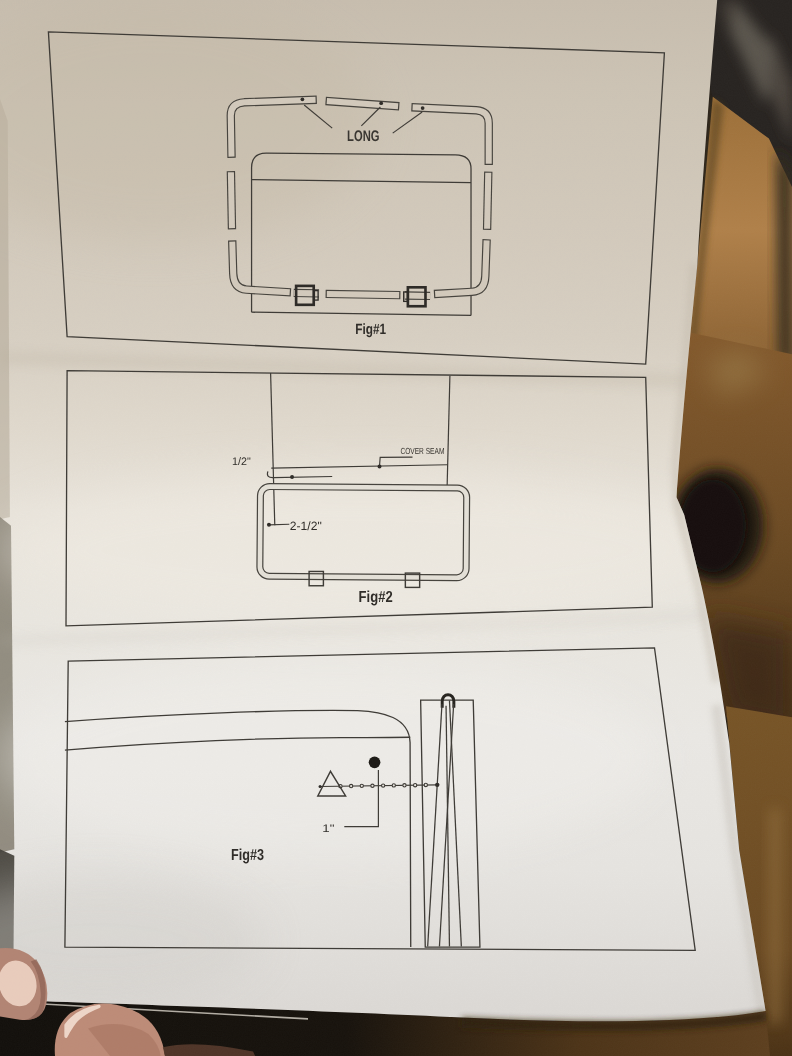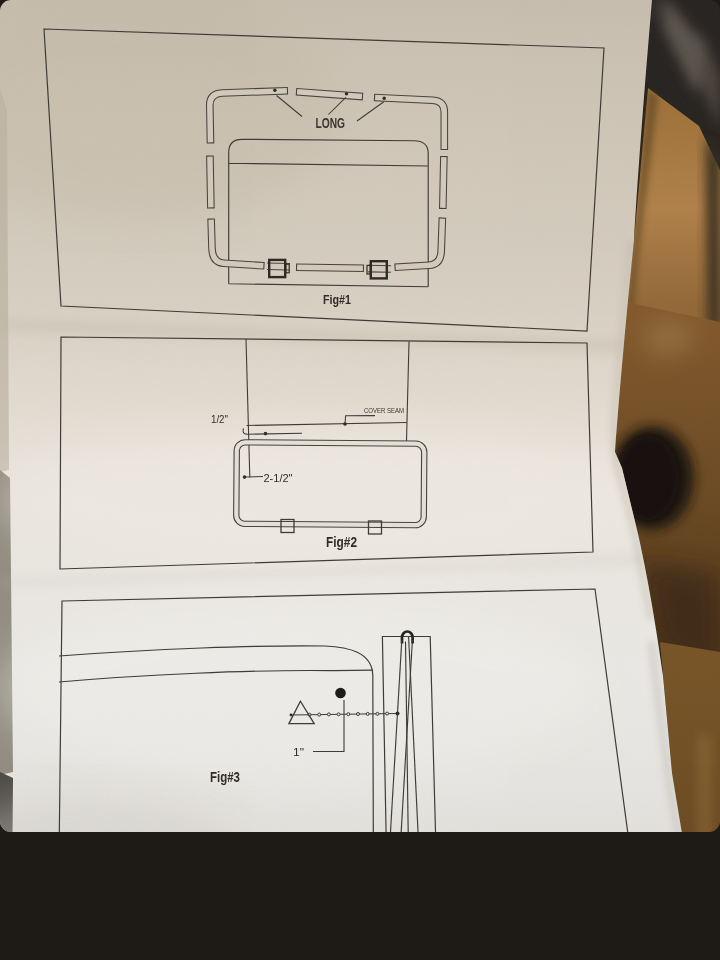--- a/index.html
+++ b/index.html
@@ -1,17 +1,17 @@
 <!DOCTYPE html>
 <html><head>
 <meta charset="utf-8">
 <style>
   html,body{margin:0;padding:0;background:#1e1b16;}
-  .scene{position:relative;width:720px;height:832px;overflow:hidden;
-    font-family:"Liberation Sans", sans-serif;border-radius:11px;}
+  .scene{position:relative;width:720px;height:960px;overflow:hidden;
+    font-family:"Liberation Sans", sans-serif;}
 </style>
 </head>
 <body>
 <div class="scene">
 <svg width="720" height="960" viewBox="0 0 720 960" xmlns="http://www.w3.org/2000/svg">
 <defs>
   <linearGradient id="paperG" x1="0" y1="0" x2="0" y2="1">
     <stop offset="0" stop-color="#c7bdae"></stop>
     <stop offset="0.10" stop-color="#cdc4b5"></stop>
     <stop offset="0.22" stop-color="#d2c9bb"></stop>

